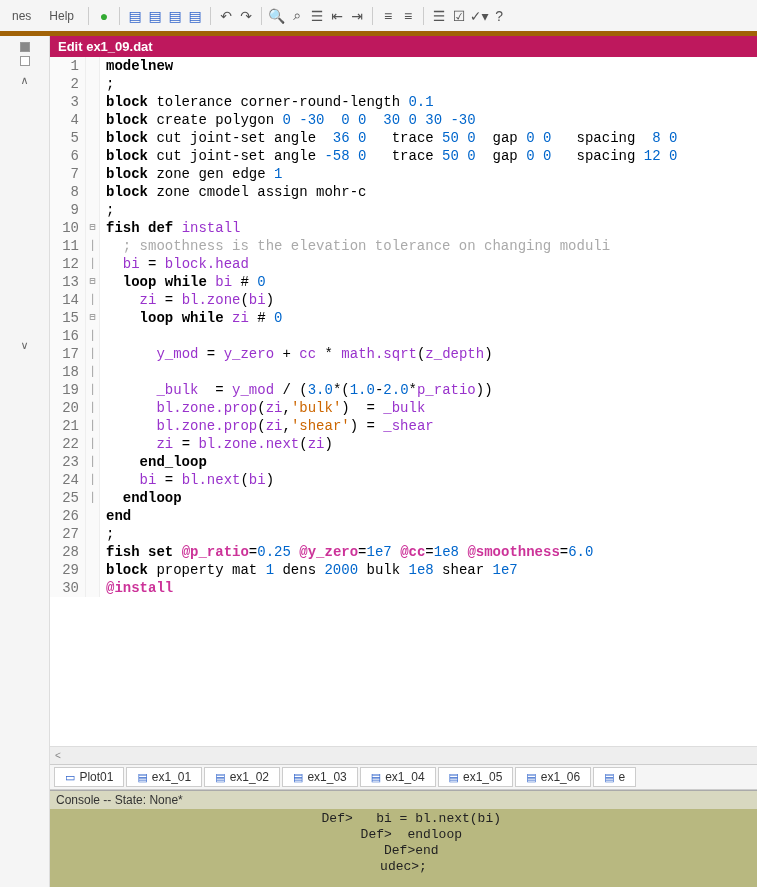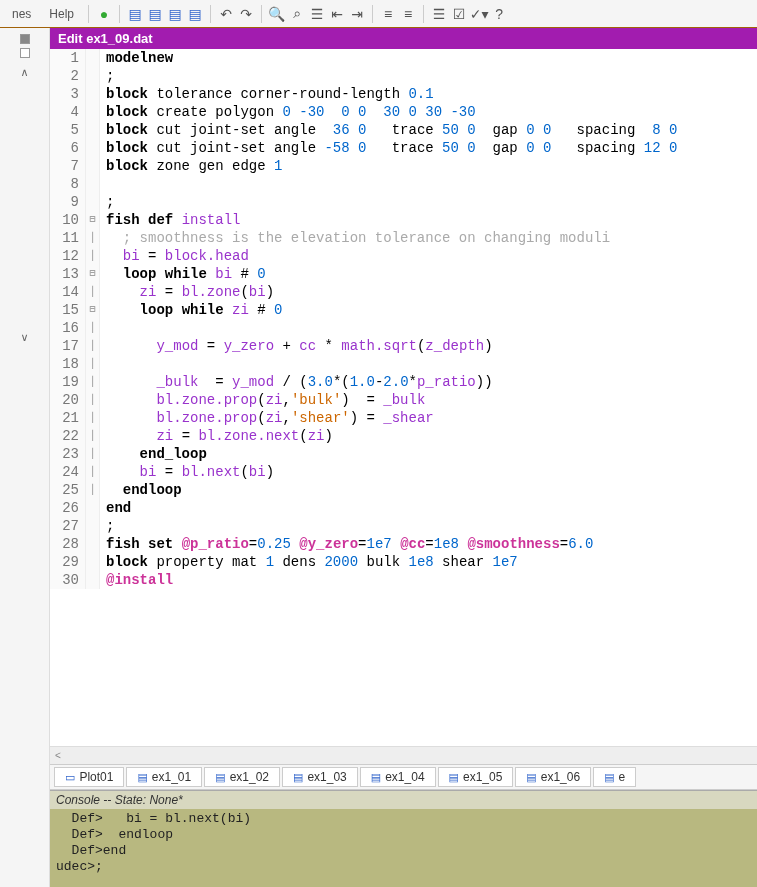--- a/index.html
+++ b/index.html
@@ -11,23 +11,23 @@
   height: 887px;
   overflow: hidden;
   display: flex;
   flex-direction: column;
 }
 .menubar {
   display: flex;
   align-items: center;
   padding: 2px 4px;
   background: #f5f5f5;
-  border-bottom: 1px solid #a16207;
+  border-bottom: 5px solid #a16207;
   gap: 2px;
-  height: 28px;
+  height: 36px;
 }
 .menubar .menu-item {
   padding: 2px 8px;
   color: #555;
   cursor: default;
 }
 .toolbar-sep { width: 1px; height: 18px; background: #ccc; margin: 0 4px; }
 .tb-icon {
   width: 18px; height: 18px;
   display: inline-flex; align-items: center; justify-content: center;
@@ -41,21 +41,21 @@
   background: #f5f5f5;
   border-right: 1px solid #ddd;
   display: flex; flex-direction: column; align-items: center;
   padding-top: 4px;
 }
 .left-gutter .arrow { color: #666; font-size: 11px; margin: 6px 0; }
 .left-gutter .sq { width: 10px; height: 10px; border: 1px solid #999; margin: 2px 0; background: #fff; }
 .left-gutter .sq.filled { background: #888; }
 .editor-col { flex: 1; display: flex; flex-direction: column; min-width: 0; }
 .title-bar {
-  background: #a21caf;
+  background: #be185d;
   color: #fff;
   padding: 3px 8px;
   font-size: 13px;
   font-weight: bold;
 }
 .code-area {
   flex: 1;
   background: #fff;
   overflow: auto;
   font-family: Consolas, "Courier New", monospace;
@@ -108,33 +108,32 @@
 }
 .tab .tab-icon { font-size: 11px; color: #36c; }
 .scroll-track { height: 18px; background: #eee; border-top: 1px solid #ddd; display: flex; align-items: center; }
 .scroll-arrow { width: 16px; text-align: center; color: #888; font-size: 10px; }
 .console-header {
   background: #d8d8c0;
   border-top: 1px solid #aaa;
   padding: 2px 6px;
   color: #333;
   font-size: 12px;
-  font-style: italic;
 }
 .console-body {
   background: #b8b880;
   color: #222;
   font-family: Consolas, "Courier New", monospace;
   font-size: 13px;
   padding: 2px 6px;
   line-height: 16px;
   height: 78px;
   overflow: hidden;
 }
-.console-body .row { white-space: pre; }
+.console-body .row { white-space: pre; text-align: center; }
 </style>
 </head>
 <body>
 
 <div class="menubar">
   <span class="menu-item">nes</span>
   <span class="menu-item">Help</span>
   <span class="toolbar-sep"></span>
   <span class="tb-icon green">●</span>
   <span class="toolbar-sep"></span>
@@ -204,20 +203,21 @@
           <div class="code"><span class="kw">block</span><span> cut joint-set angle </span><span class="num">-58 0</span><span>   trace </span><span class="num">50 0</span><span>  gap </span><span class="num">0 0</span><span>   spacing </span><span class="num">12 0</span></div>
         </div>
         <div class="code-line">
           <div class="ln">7</div>
           <div class="fold"> </div>
           <div class="code"><span class="kw">block</span><span> zone gen edge </span><span class="num">1</span></div>
         </div>
         <div class="code-line">
           <div class="ln">8</div>
           <div class="fold"> </div>
+          <div class="code"><span class="kw">block</span><span> zone cmodel assign mohr-c</span></div>
         </div>
         <div class="code-line">
           <div class="ln">9</div>
           <div class="fold"> </div>
           <div class="code"><span>; </span></div>
         </div>
         <div class="code-line">
           <div class="ln">10</div>
           <div class="fold">⊟</div>
           <div class="code"><span class="kw">fish</span><span> </span><span class="kw">def</span><span> </span><span class="fn">install</span></div>

